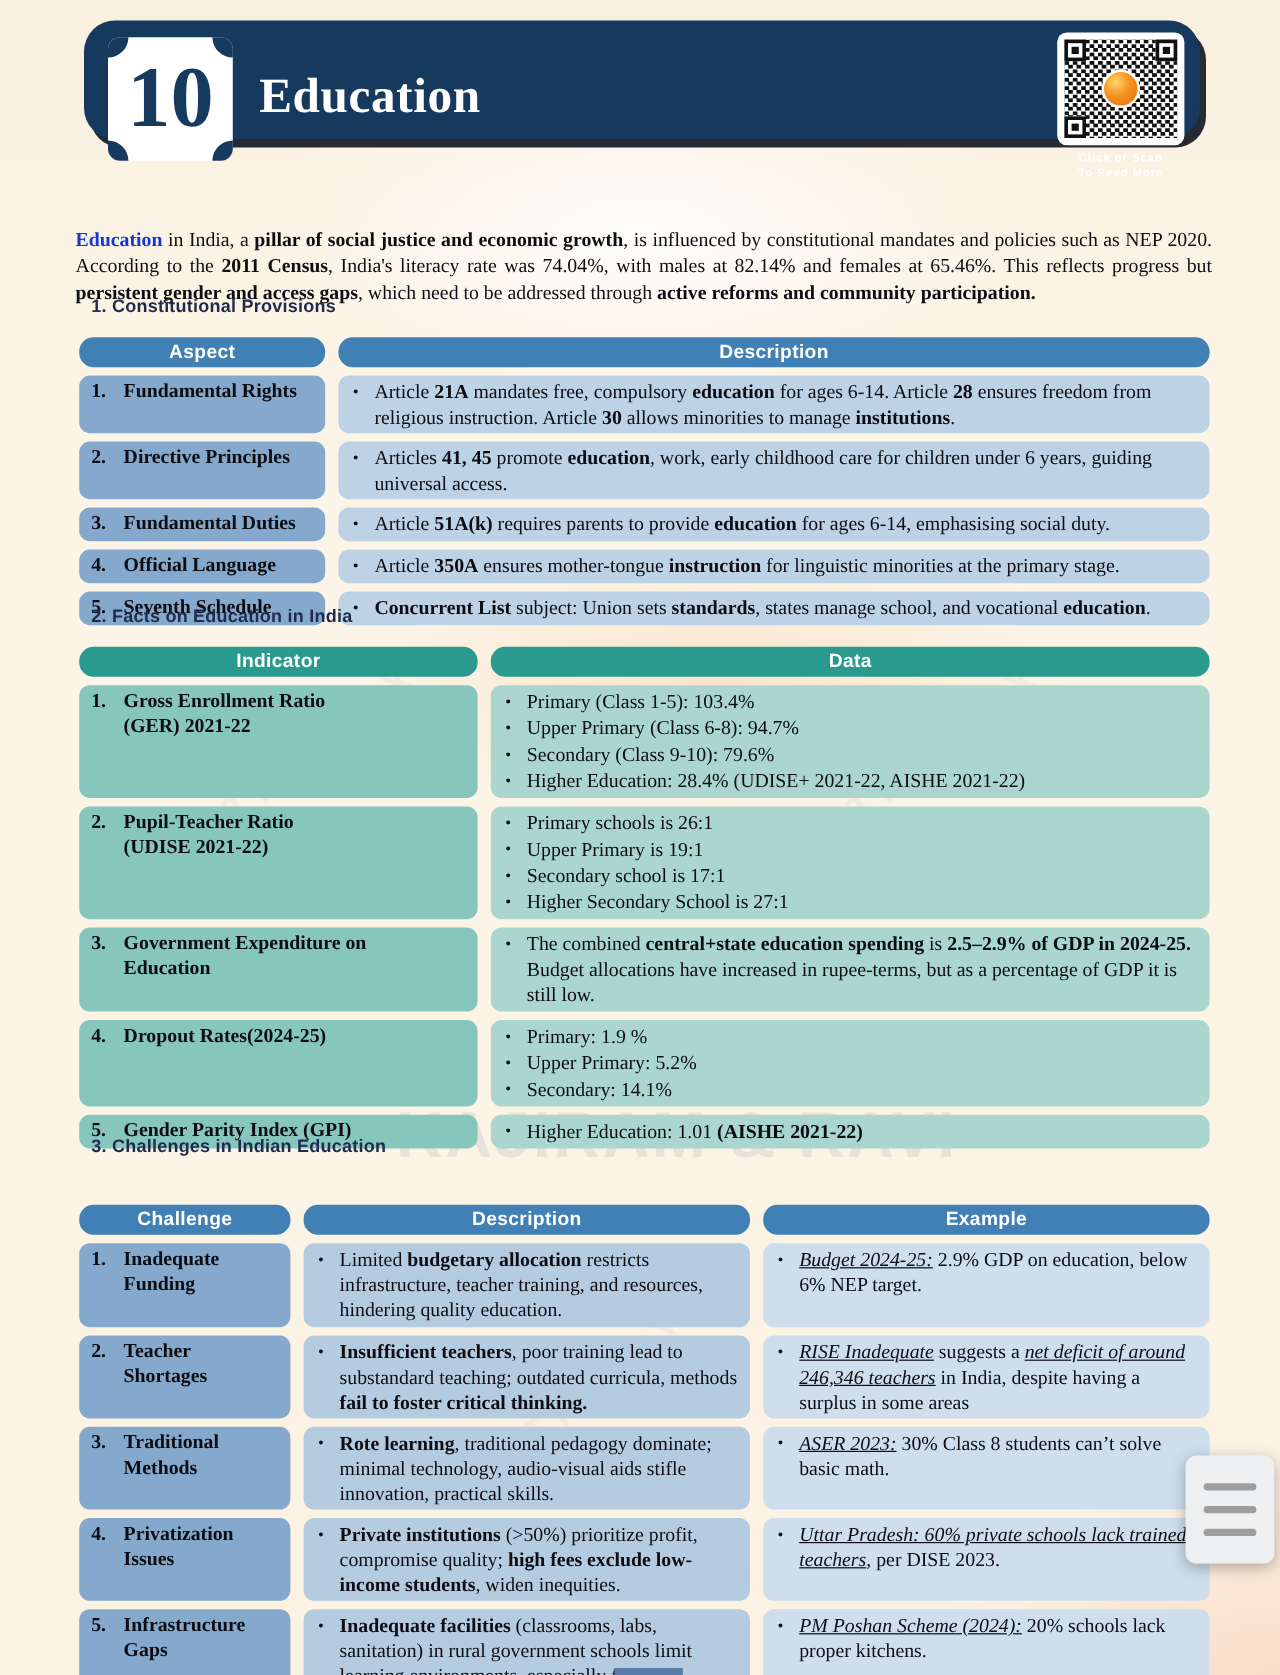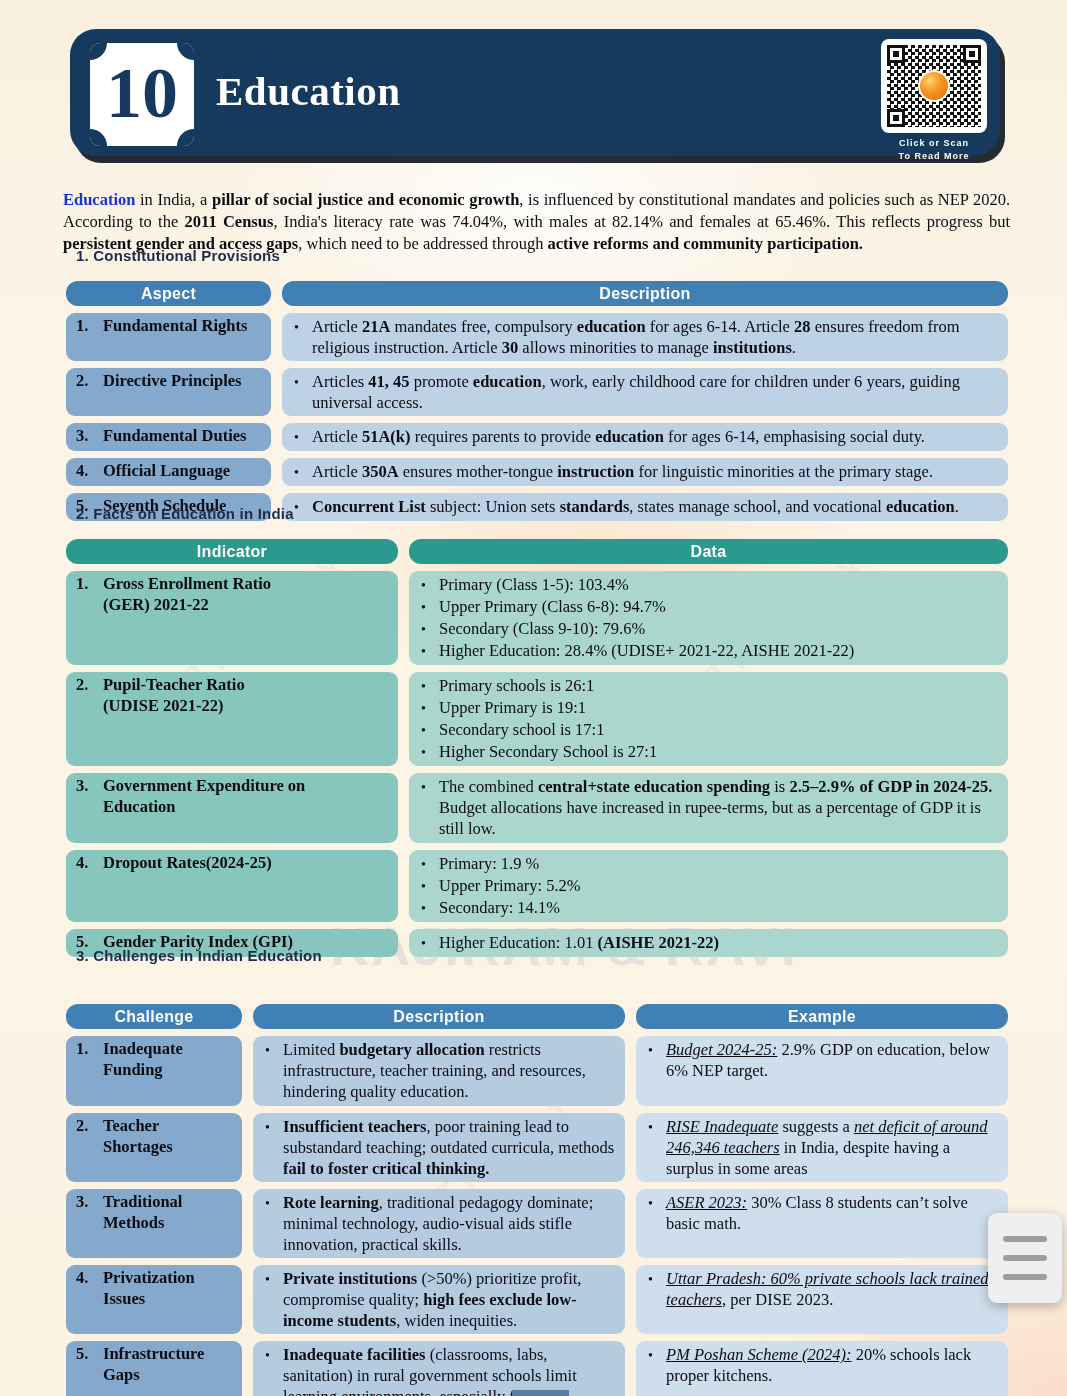--- a/index.html
+++ b/index.html
@@ -9,21 +9,21 @@
       radial-gradient(ellipse 480px 200px at 50% 14%, rgba(255,255,255,.85), rgba(255,255,255,0) 70%),
       radial-gradient(ellipse 420px 160px at 56% 41%, rgba(247,199,160,.38), rgba(247,199,160,0) 70%),
       radial-gradient(ellipse 420px 240px at 100% 100%, rgba(248,203,182,.55), rgba(248,203,182,0) 70%),
       linear-gradient(180deg,#f9f0df 0%,#fcf5e7 30%,#fbf2e2 100%);
     color:#0c0c12;}
   
   .wm{position:absolute;font-family:"Liberation Sans",sans-serif;font-weight:bold;pointer-events:none;white-space:nowrap;}
   .wm-brand{color:#8a8f98;opacity:.07;font-size:34px;letter-spacing:7px;transform:rotate(-38deg);}
   .wm-authors{color:#b7bdc6;opacity:.30;font-size:54px;letter-spacing:2px;}
   
-  .banner{position:absolute;left:70px;top:29px;width:930px;height:127px;background:#16395e;
+  .banner{position:absolute;left:70px;top:17px;width:930px;height:99px;background:#16395e;
     border-radius:26px;box-shadow:5px 7px 0 rgba(8,14,26,.88);}
   .badge{position:absolute;left:20px;top:14px;width:104px;height:103px;background:#ffffff;
     border-radius:10px;overflow:hidden;display:flex;align-items:center;justify-content:center;}
   .badge .scoop{position:absolute;width:34px;height:34px;border-radius:50%;background:#16395e;}
   .scoop.tl{left:-17px;top:-17px}.scoop.tr{right:-17px;top:-17px}
   .scoop.bl{left:-17px;bottom:-17px}.scoop.br{right:-17px;bottom:-17px}
   .badge-num{font-size:72px;font-weight:bold;color:#16395e;line-height:1;margin-top:-4px;}
   .banner-title{position:absolute;left:146px;top:38px;color:#ffffff;font-size:41px;font-weight:bold;letter-spacing:.5px;}
   
   .qr-wrap{position:absolute;right:7px;top:8px;width:118px;height:132px;}

